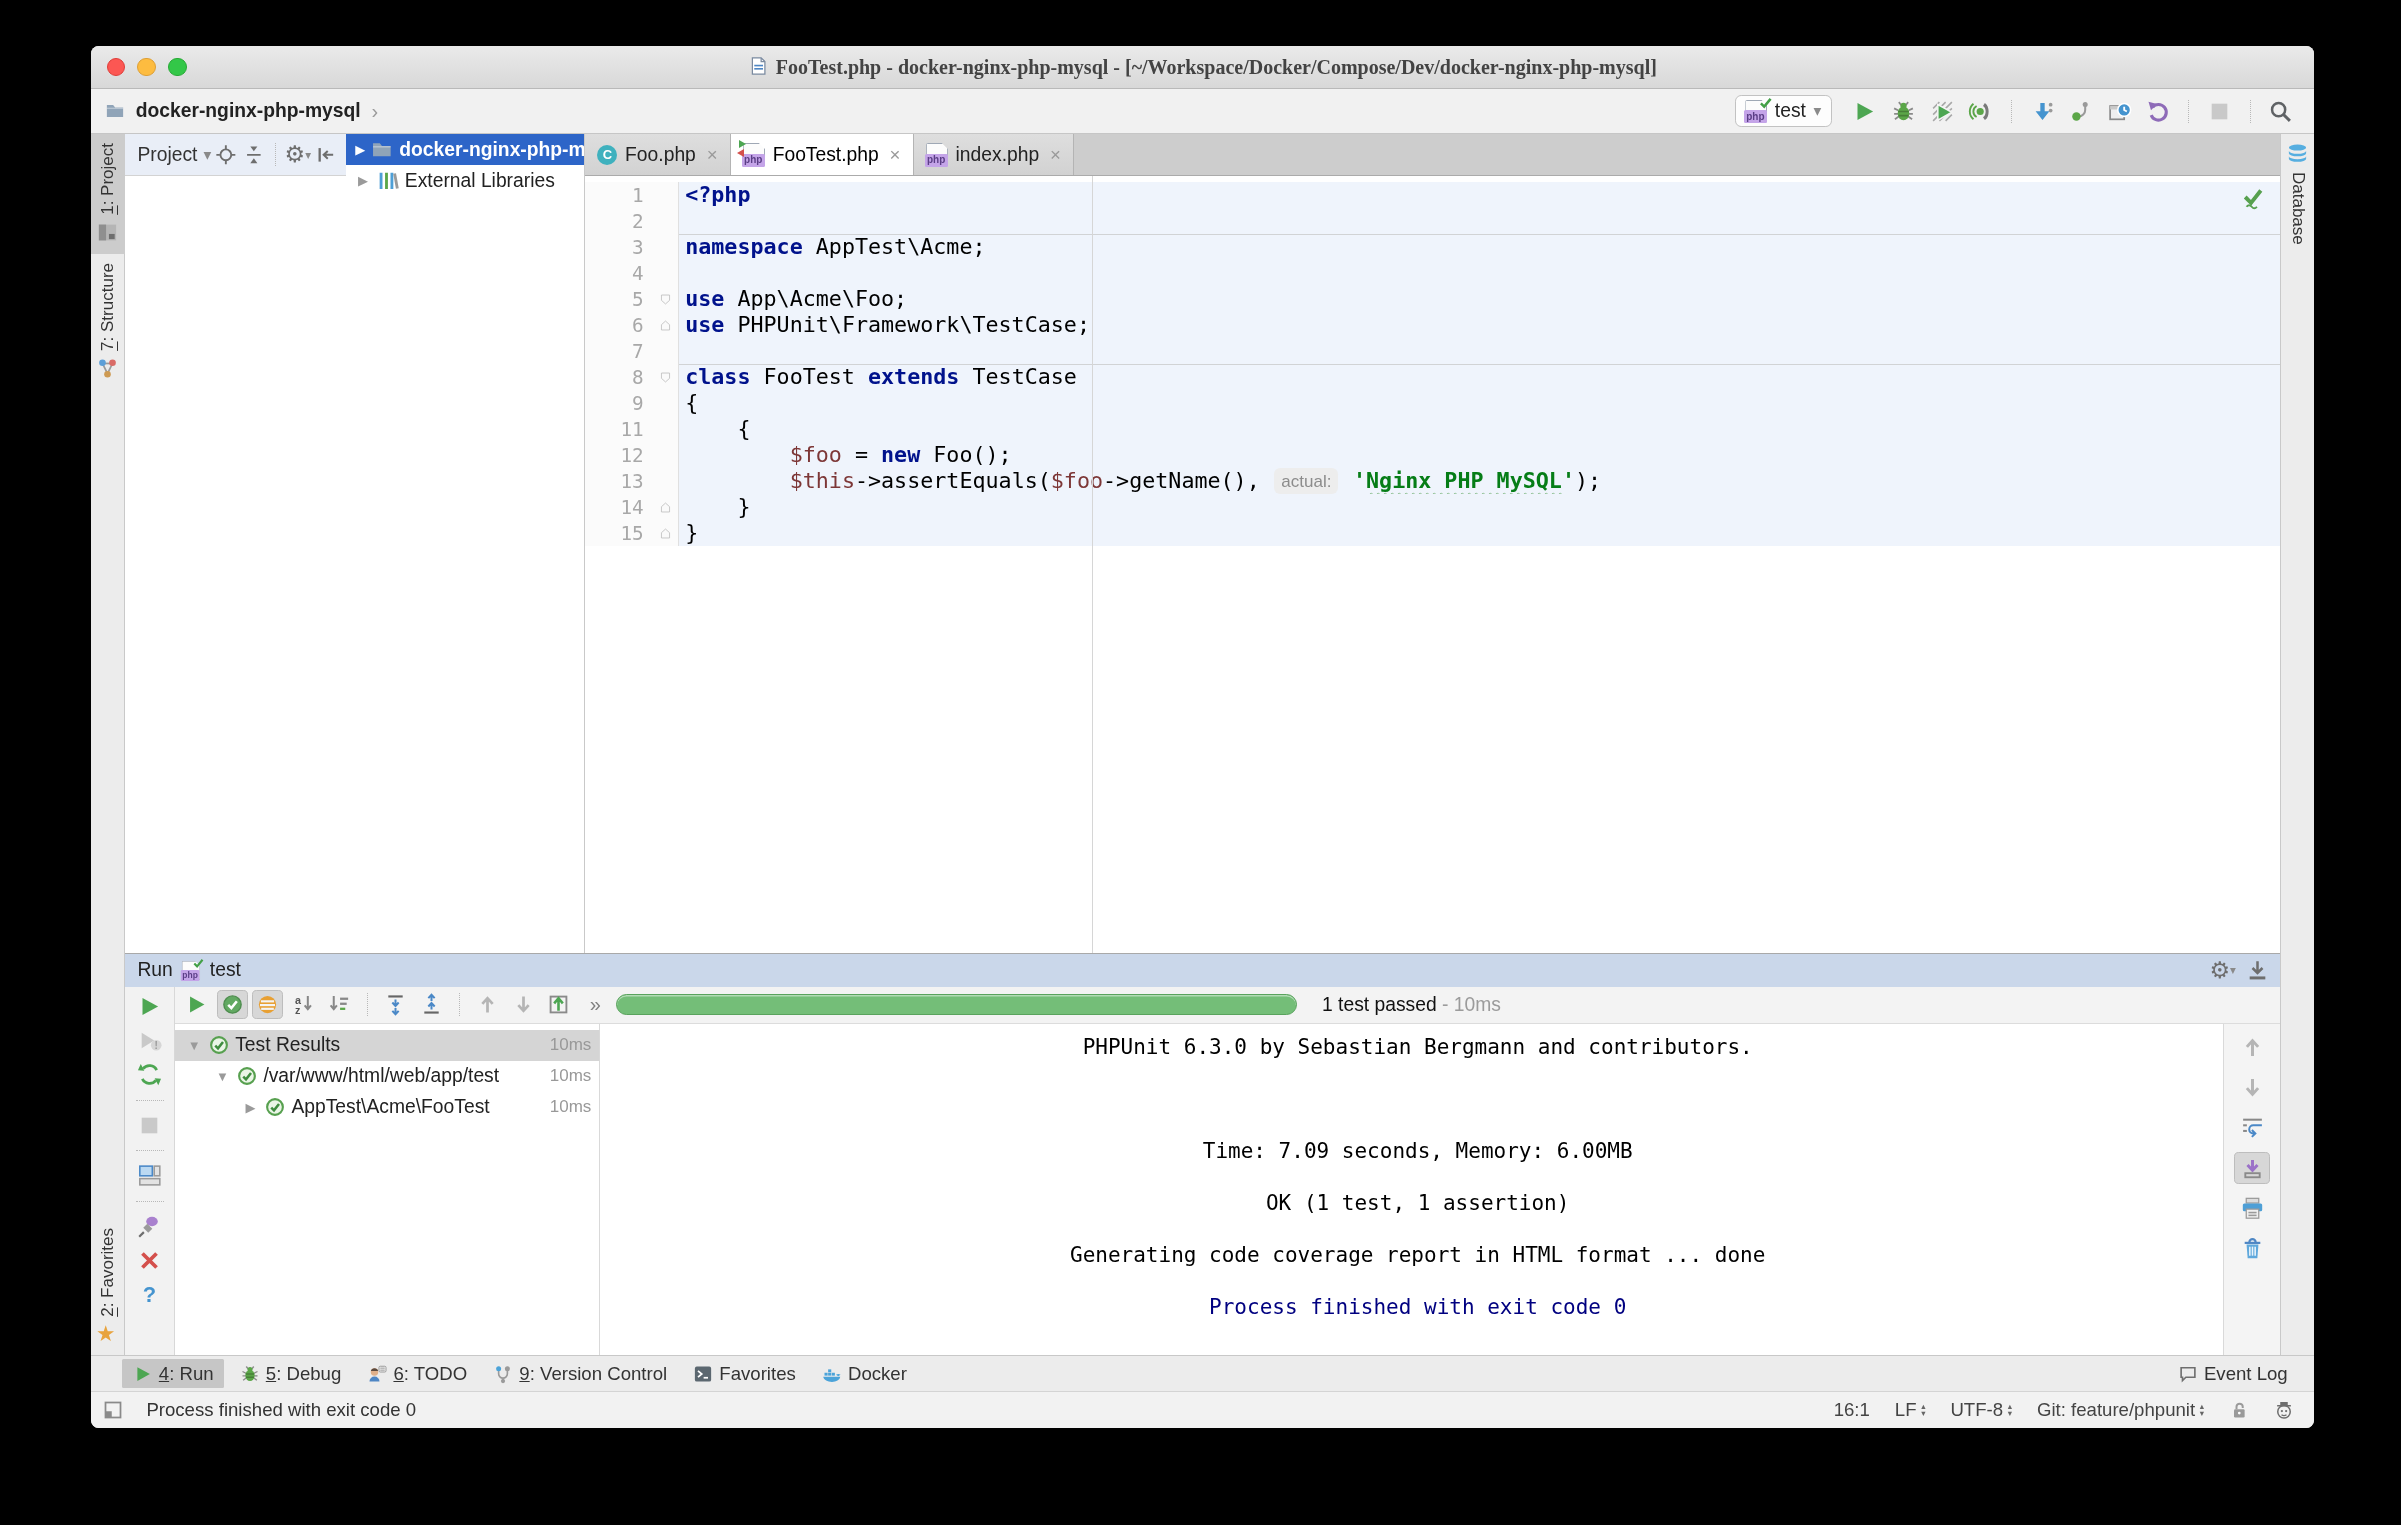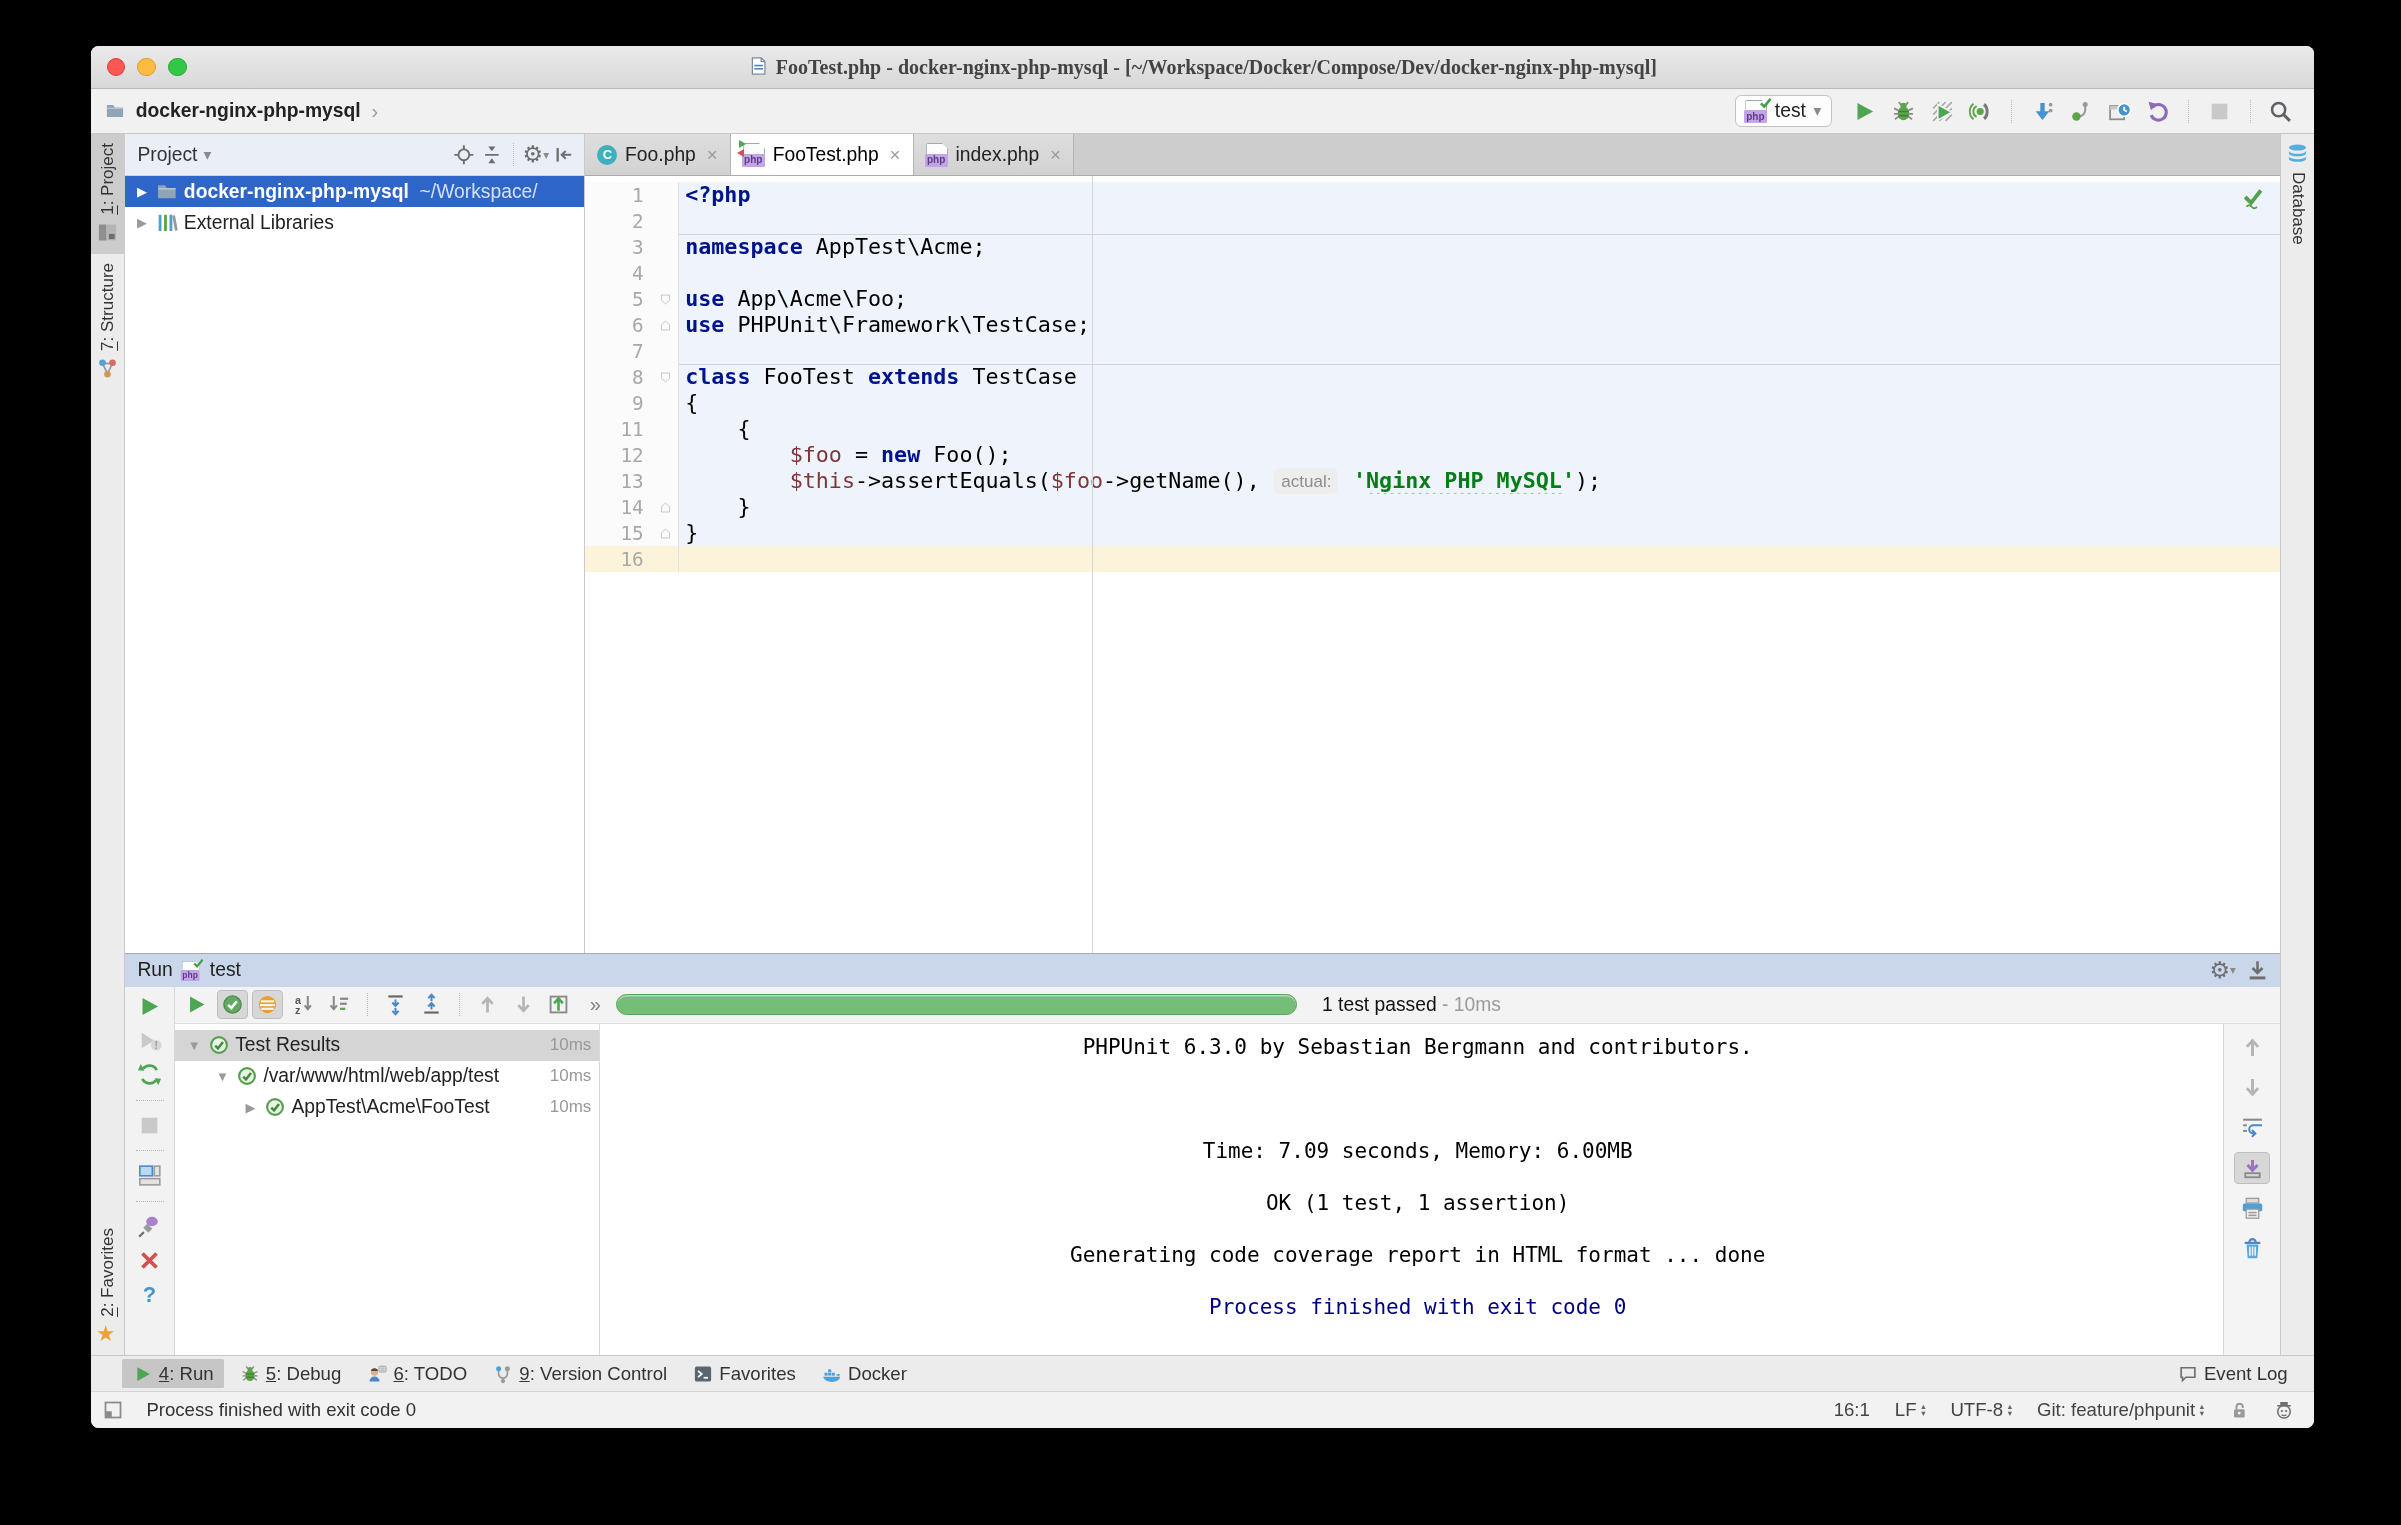--- a/index.html
+++ b/index.html
@@ -48,21 +48,21 @@
   .vtext { writing-mode:vertical-rl; transform:rotate(180deg); font-size:17px; color:#333; white-space:nowrap; }
   .vtext-down { writing-mode:vertical-rl; font-size:17px; color:#333; white-space:nowrap; }
   .mn { text-decoration:underline; }
   .stripe-item svg, .stripe-item .g { width:23px; height:23px; font-size:21px; line-height:1; }
 
   .center { flex:1; display:flex; flex-direction:column; min-width:0; }
   .upper { height:819px; flex:0 0 819px; display:flex; min-width:0; }
 
   
   .project { width:460px; flex:0 0 460px; background:#fff; border-right:0.8px solid #C9C9C9;
-             display:flex; flex-direction:column; }
+             display:flex; flex-direction:row; }
   .pphead { height:42px; flex:0 0 42px; background:#E9EEF7; border-bottom:0.8px solid #D3D3D3;
             display:flex; align-items:center; padding:0 6.2px 0 12.4px; }
   .pphead .ttl { font-size:19.3px; color:#333; display:flex; align-items:center; gap:6.2px; flex:1; }
   .pphead .tbico { width:28px; height:28px; }
   .pphead .tbico svg { width:21.7px; height:21.7px; }
   .ptree { flex:1; overflow:hidden; }
   .prow { height:31px; display:flex; align-items:center; gap:6.2px; padding-left:9.3px; font-size:19.3px;
           color:#222; white-space:nowrap; overflow:hidden; }
   .prow .arrow { width:15.5px; text-align:center; font-size:13px; color:#9a9a9a; }
   .prow svg { width:21.7px; height:21.7px; flex:0 0 21.7px; }
@@ -541,27 +541,20 @@
                 <div class="gut">
                   <span class="num">15</span>
                   <span class="fold">
                     <svg viewBox="0 0 16 16">
                       <path d="M3 13.5 h10 V7 L8 2.5 3 7Z" fill="#FAFAFA" stroke="#BDBDBD"></path>
                     </svg>
                   </span>
                 </div>
                 <div class="lbody"><span class="cs pl">}</span></div>
               </div>
-              <div class="crow caret">
-                <div class="gut">
-                  <span class="num">16</span>
-                  <span class="fold"></span>
-                </div>
-                <div class="lbody"></div>
-              </div>
             </div>
         </div>
       </div>
 
       <div class="runpanel">
         <div class="runhead">
           <span>Run</span>
           <span class="phpfile" style="transform:scale(.85)">
               <span class="pg"></span>
               <span class="bdg">php</span>

